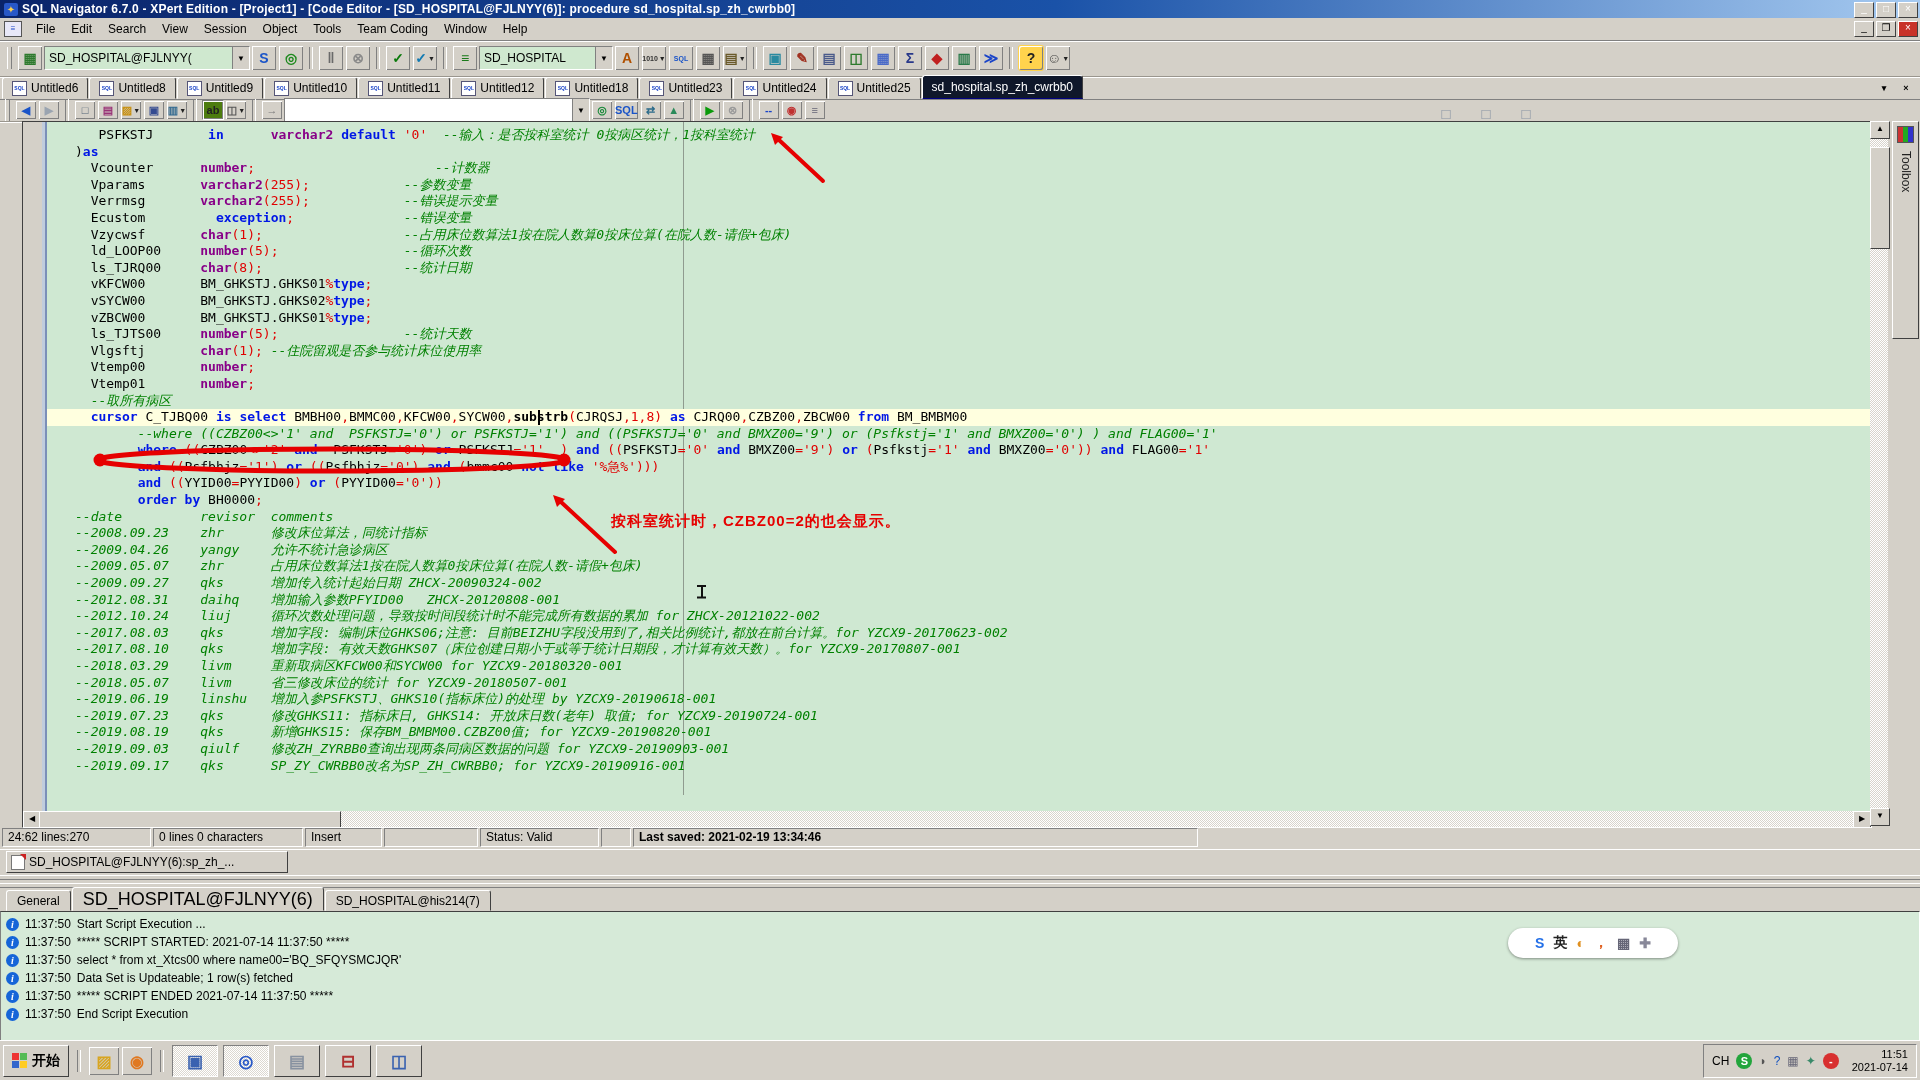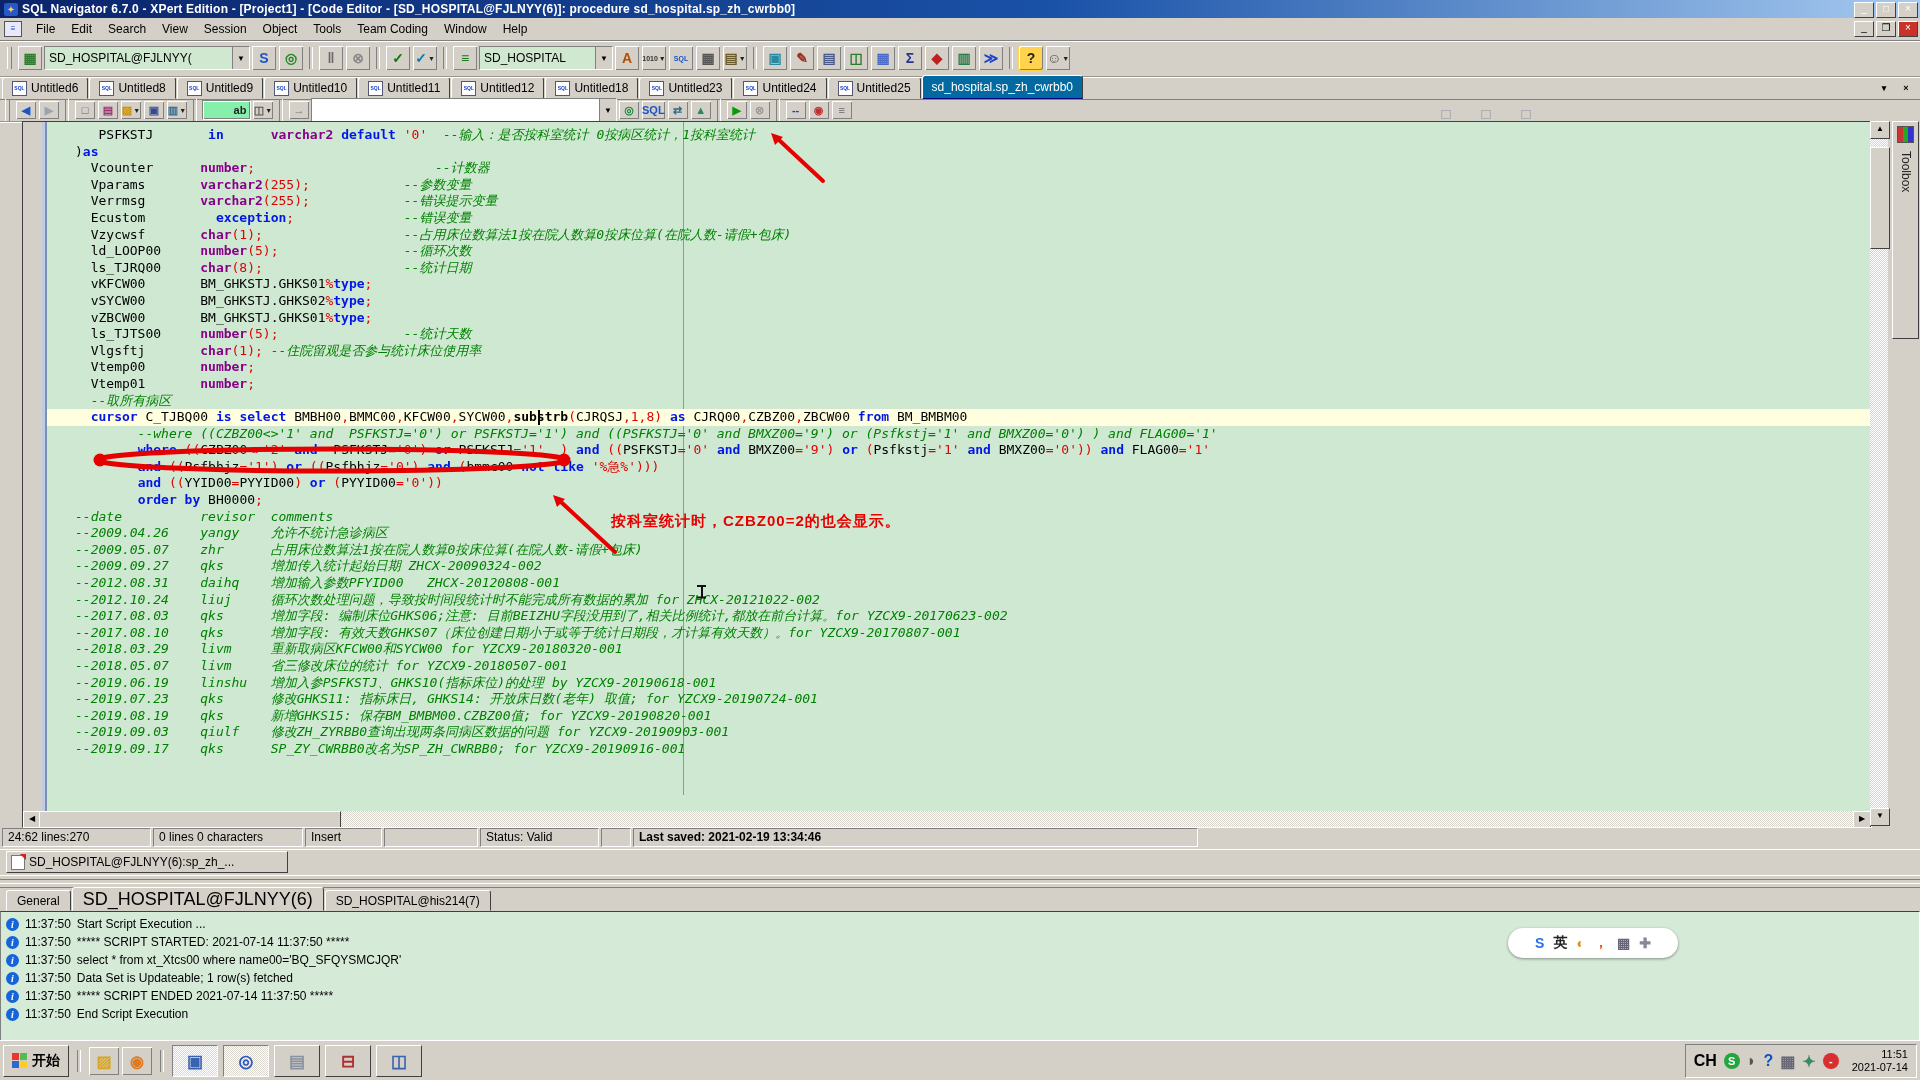--- a/index.html
+++ b/index.html
@@ -29,35 +29,35 @@
   
   .toolbar{position:absolute;display:flex;align-items:center;gap:1px;
     border-bottom:1px solid #9a968e;box-shadow:0 1px 0 #fff;}
   #toolbar-main{left:0;top:40px;right:0;height:36px;padding-left:6px;}
   #toolbar-editor{left:0;top:99px;right:0;height:22px;padding-left:4px;}
   .grip{width:3px;height:22px;margin:0 4px 0 1px;border-left:1px solid #fff;border-right:1px solid #808080;}
   .tbtn{min-width:24px;height:24px;display:flex;align-items:center;justify-content:center;
     font-weight:bold;font-size:14px;position:relative;border:1px solid transparent;}
   #toolbar-editor .tbtn{min-width:20px;height:18px;font-size:11px;}
   .tbtn.small{font-size:7px;letter-spacing:0;}
-  .tbtn.yellowbg{background:#86efac;border:1px solid;border-color:#808080 #fff #fff #808080;padding-left:27px;}
+  .tbtn.yellowbg{background:#4d7c0f;border:1px solid;border-color:#808080 #fff #fff #808080;}
   .tbtn .car{font-size:7px;margin-left:1px;color:#222;}
   .tsep{width:2px;height:22px;margin:0 4px;border-left:1px solid #808080;border-right:1px solid #fff;}
   .combo{height:22px;display:flex;align-items:center;border:1px solid;
     border-color:#808080 #fff #fff #808080;background:#fff;padding-left:4px;font-size:12px;position:relative;}
   .combo.green{background:#cfe8cf;}
   .combo .cval{flex:1;white-space:nowrap;overflow:hidden;}
   .combo .cbtn{width:16px;height:100%;margin-left:2px;background:#d4d0c8;
     border-left:1px solid #808080;display:flex;align-items:center;justify-content:center;font-size:8px;}
   
   .tabbar{position:absolute;left:0;top:76px;right:0;height:23px;display:flex;
     padding-left:2px;border-bottom:1px solid #808080;}
   .dtab{height:20px;display:flex;align-items:center;gap:4px;padding:0 9px;margin-right:1px;
     border:1px solid;border-color:#fff #404040 #d4d0c8 #fff;border-radius:3px 3px 0 0;background:#d4d0c8;font-size:12px;}
-  .dtab.active{background:#0369a1;color:#fff;height:22px;border-color:#fff #404040 #000080 #fff;}
+  .dtab.active{background:#0f172a;color:#fff;height:22px;border-color:#fff #404040 #000080 #fff;}
   .sqlico{width:13px;height:13px;background:#fff;border:1px solid #557;position:relative;
     font-size:5px;font-weight:bold;color:#1a44c8;line-height:13px;text-align:center;}
   .tabbar-right{position:absolute;right:4px;top:3px;display:flex;gap:2px;}
   .tabbar-right .tbtn{min-width:18px;height:16px;font-size:9px;}
   
   .editor{position:absolute;left:22px;top:121px;width:1848px;height:705px;
     border:1px solid;border-color:#404040 #fff #fff #404040;background:#cfe8d2;overflow:hidden;}
   .gutter{position:absolute;left:0;top:0;bottom:16px;width:22px;background:#d4d0c8;
     border-right:2px solid #7b8fb8;box-shadow:inset -3px 0 0 #c0ccdd;}
   .codearea{position:absolute;left:24px;top:0;right:0;bottom:16px;overflow:hidden;}
@@ -126,21 +126,21 @@
   .startbtn{height:30px;display:flex;align-items:center;gap:4px;padding:0 8px;font-weight:bold;font-size:14px;}
   .flag{width:16px;height:16px;display:grid;grid-template-columns:7px 7px;grid-template-rows:7px 7px;gap:1px;}
   .flag span:nth-child(1){background:#e33;}.flag span:nth-child(2){background:#5b5;}
   .flag span:nth-child(3){background:#36c;}.flag span:nth-child(4){background:#fc2;}
   .qbtn{width:30px;height:28px;display:flex;align-items:center;justify-content:center;font-size:16px;font-weight:bold;}
   .taskbtn{width:44px;height:30px;display:flex;align-items:center;justify-content:center;font-size:17px;font-weight:bold;}
   .taskbtn.pressed{border:1px solid;border-color:#808080 #fff #fff #808080;
     background-image:repeating-conic-gradient(#fff 0 25%,#dcd8d0 0 50%);background-size:2px 2px;}
   .tray{margin-left:auto;height:32px;display:flex;align-items:center;gap:7px;padding:0 8px;
     border:1px solid;border-color:#808080 #fff #fff #808080;}
-  .tray-item{font-size:16px;font-weight:bold;}
+  .tray-item{font-size:12px;font-weight:normal;}
   .tray-circle{width:16px;height:16px;border-radius:50%;color:#fff;font:bold 11px "Liberation Sans",sans-serif;
     text-align:center;line-height:16px;}
   .clock{margin-left:6px;text-align:right;font-size:11px;line-height:13px;white-space:nowrap;}
 </style>
 </head>
 <body>
 
 <div class="screen">
 
   <div class="titlebar">
@@ -326,20 +326,21 @@
           <div class="line"><span class="p">  Vtemp00       </span><span class="t">number</span><span class="x">;</span></div>
           <div class="line"><span class="p">  Vtemp01       </span><span class="t">number</span><span class="x">;</span></div>
           <div class="line"><span class="p">  </span><span class="c">--取所有病区</span></div>
           <div class="line cur"><span class="p">  </span><span class="k">cursor</span><span class="p"> C_TJBQ00 </span><span class="k">is</span><span class="p"> </span><span class="k">select</span><span class="p"> BMBH00</span><span class="x">,</span><span class="p">BMMC00</span><span class="x">,</span><span class="p">KFCW00</span><span class="x">,</span><span class="p">SYCW00</span><span class="x">,</span><span class="f">substrb</span><span class="x">(</span><span class="p">CJRQSJ</span><span class="x">,1,8)</span><span class="p"> </span><span class="k">as</span><span class="p"> CJRQ00</span><span class="x">,</span><span class="p">CZBZ00</span><span class="x">,</span><span class="p">ZBCW00 </span><span class="k">from</span><span class="p"> BM_BMBM00</span></div>
           <div class="line"><span class="c">        --where ((CZBZ00&lt;&gt;'1' and  PSFKSTJ='0') or PSFKSTJ='1') and ((PSFKSTJ='0' and BMXZ00='9') or (Psfkstj='1' and BMXZ00='0') ) and FLAG00='1'</span></div>
           <div class="line"><span class="p">        </span><span class="k">where</span><span class="p"> </span><span class="x">((</span><span class="p">CZBZ00</span><span class="x">&lt;&gt;'2'</span><span class="p"> </span><span class="k">and</span><span class="p">  PSFKSTJ</span><span class="x">='0')</span><span class="p"> </span><span class="k">or</span><span class="p"> PSFKSTJ</span><span class="x">='1'</span><span class="p">  </span><span class="x">)</span><span class="p"> </span><span class="k">and</span><span class="p"> </span><span class="x">((</span><span class="p">PSFKSTJ</span><span class="x">='0'</span><span class="p"> </span><span class="k">and</span><span class="p"> BMXZ00</span><span class="x">='9')</span><span class="p"> </span><span class="k">or</span><span class="p"> </span><span class="x">(</span><span class="p">Psfkstj</span><span class="x">='1'</span><span class="p"> </span><span class="k">and</span><span class="p"> BMXZ00</span><span class="x">='0'))</span><span class="p"> </span><span class="k">and</span><span class="p"> FLAG00</span><span class="x">='1'</span></div>
           <div class="line"><span class="p">        </span><span class="k">and</span><span class="p"> </span><span class="x">((</span><span class="p">Psfbhjz</span><span class="x">='1')</span><span class="p"> </span><span class="k">or</span><span class="p"> </span><span class="x">((</span><span class="p">Psfbhjz</span><span class="x">='0')</span><span class="p"> </span><span class="k">and</span><span class="p"> </span><span class="x">(</span><span class="p">bmmc00 </span><span class="k">not</span><span class="p"> </span><span class="k">like</span><span class="p"> </span><span class="x">'%急%'</span><span class="x">)))</span></div>
           <div class="line"><span class="p">        </span><span class="k">and</span><span class="p"> </span><span class="x">((</span><span class="p">YYID00</span><span class="x">=</span><span class="p">PYYID00</span><span class="x">)</span><span class="p"> </span><span class="k">or</span><span class="p"> </span><span class="x">(</span><span class="p">PYYID00</span><span class="x">='0'))</span></div>
           <div class="line"><span class="p">        </span><span class="k">order</span><span class="p"> </span><span class="k">by</span><span class="p"> BH0000</span><span class="x">;</span></div>
           <div class="line"><span class="c">--date          revisor  comments</span></div>
+          <div class="line"><span class="c">--2008.09.23    zhr      修改床位算法，同统计指标</span></div>
           <div class="line"><span class="c">--2009.04.26    yangy    允许不统计急诊病区</span></div>
           <div class="line"><span class="c">--2009.05.07    zhr      占用床位数算法1按在院人数算0按床位算(在院人数-请假+包床)</span></div>
           <div class="line"><span class="c">--2009.09.27    qks      增加传入统计起始日期 ZHCX-20090324-002</span></div>
           <div class="line"><span class="c">--2012.08.31    daihq    增加输入参数PFYID00   ZHCX-20120808-001</span></div>
           <div class="line"><span class="c">--2012.10.24    liuj     循环次数处理问题，导致按时间段统计时不能完成所有数据的累加 for ZHCX-20121022-002</span></div>
           <div class="line"><span class="c">--2017.08.03    qks      增加字段: 编制床位GHKS06;注意: 目前BEIZHU字段没用到了,相关比例统计,都放在前台计算。for YZCX9-20170623-002</span></div>
           <div class="line"><span class="c">--2017.08.10    qks      增加字段: 有效天数GHKS07（床位创建日期小于或等于统计日期段，才计算有效天数）。for YZCX9-20170807-001</span></div>
           <div class="line"><span class="c">--2018.03.29    livm     重新取病区KFCW00和SYCW00 for YZCX9-20180320-001</span></div>
           <div class="line"><span class="c">--2018.05.07    livm     省三修改床位的统计 for YZCX9-20180507-001</span></div>
           <div class="line"><span class="c">--2019.06.19    linshu   增加入参PSFKSTJ、GHKS10(指标床位)的处理 by YZCX9-20190618-001</span></div>

